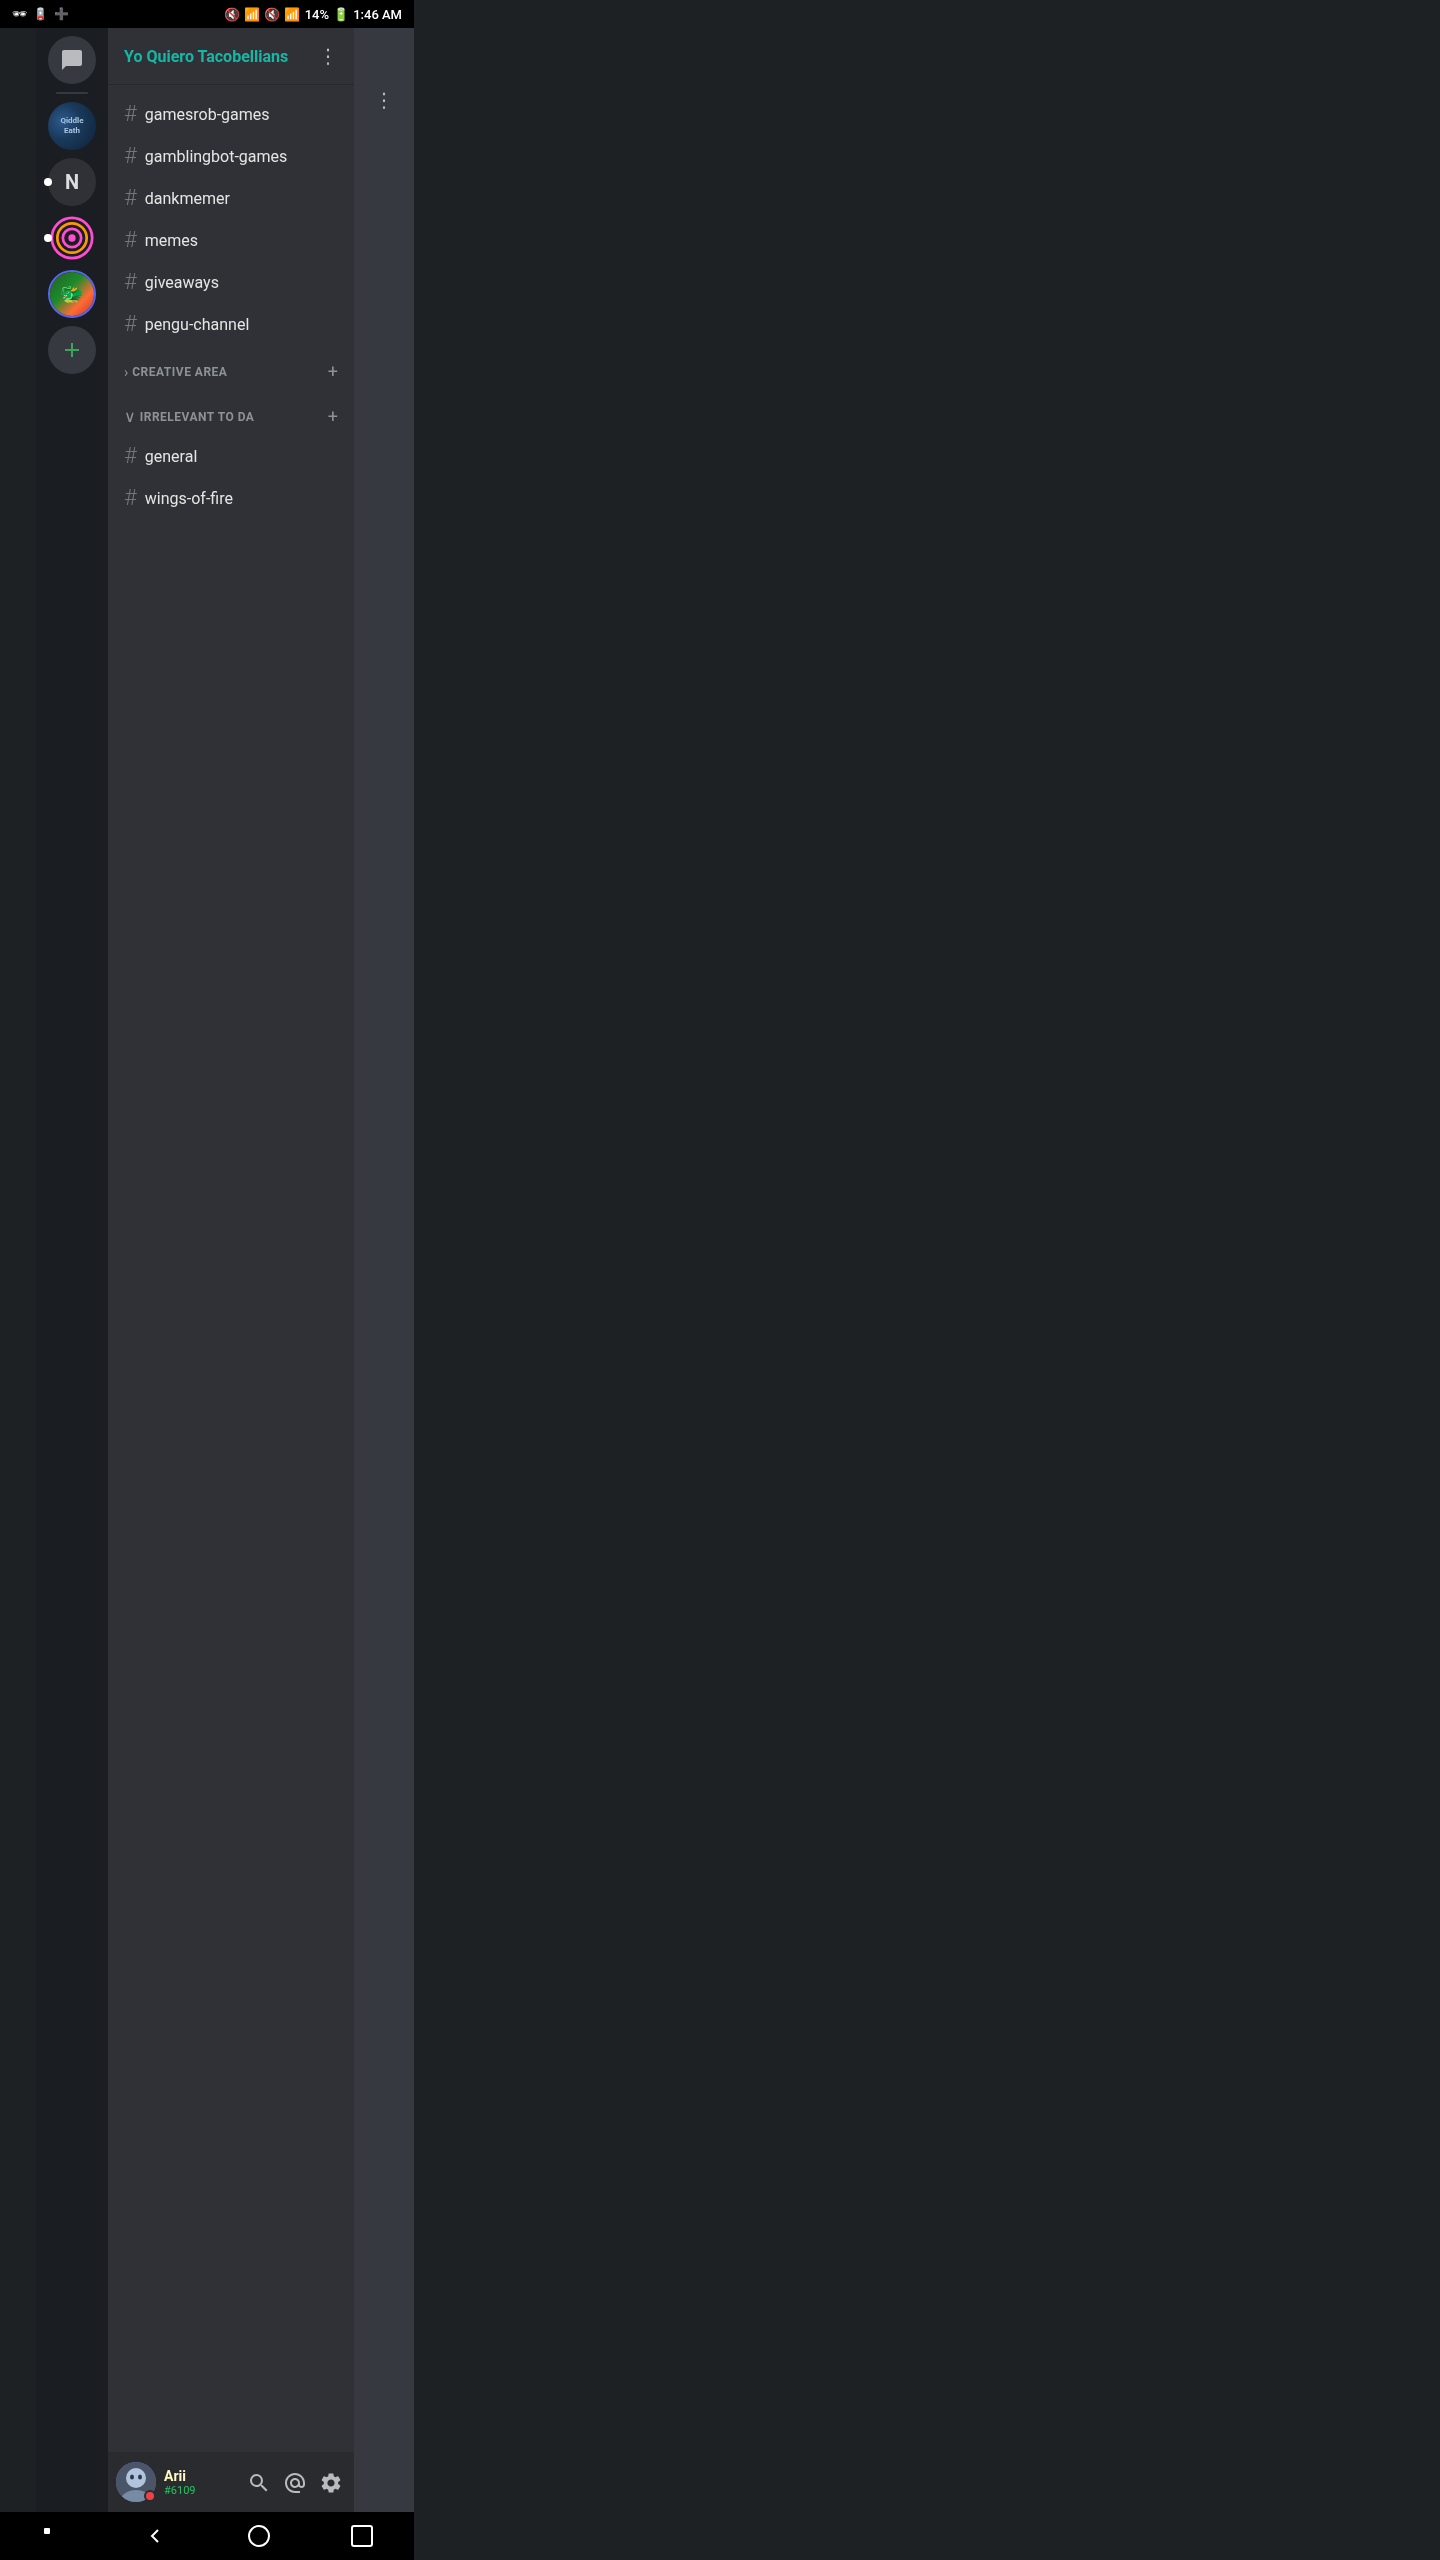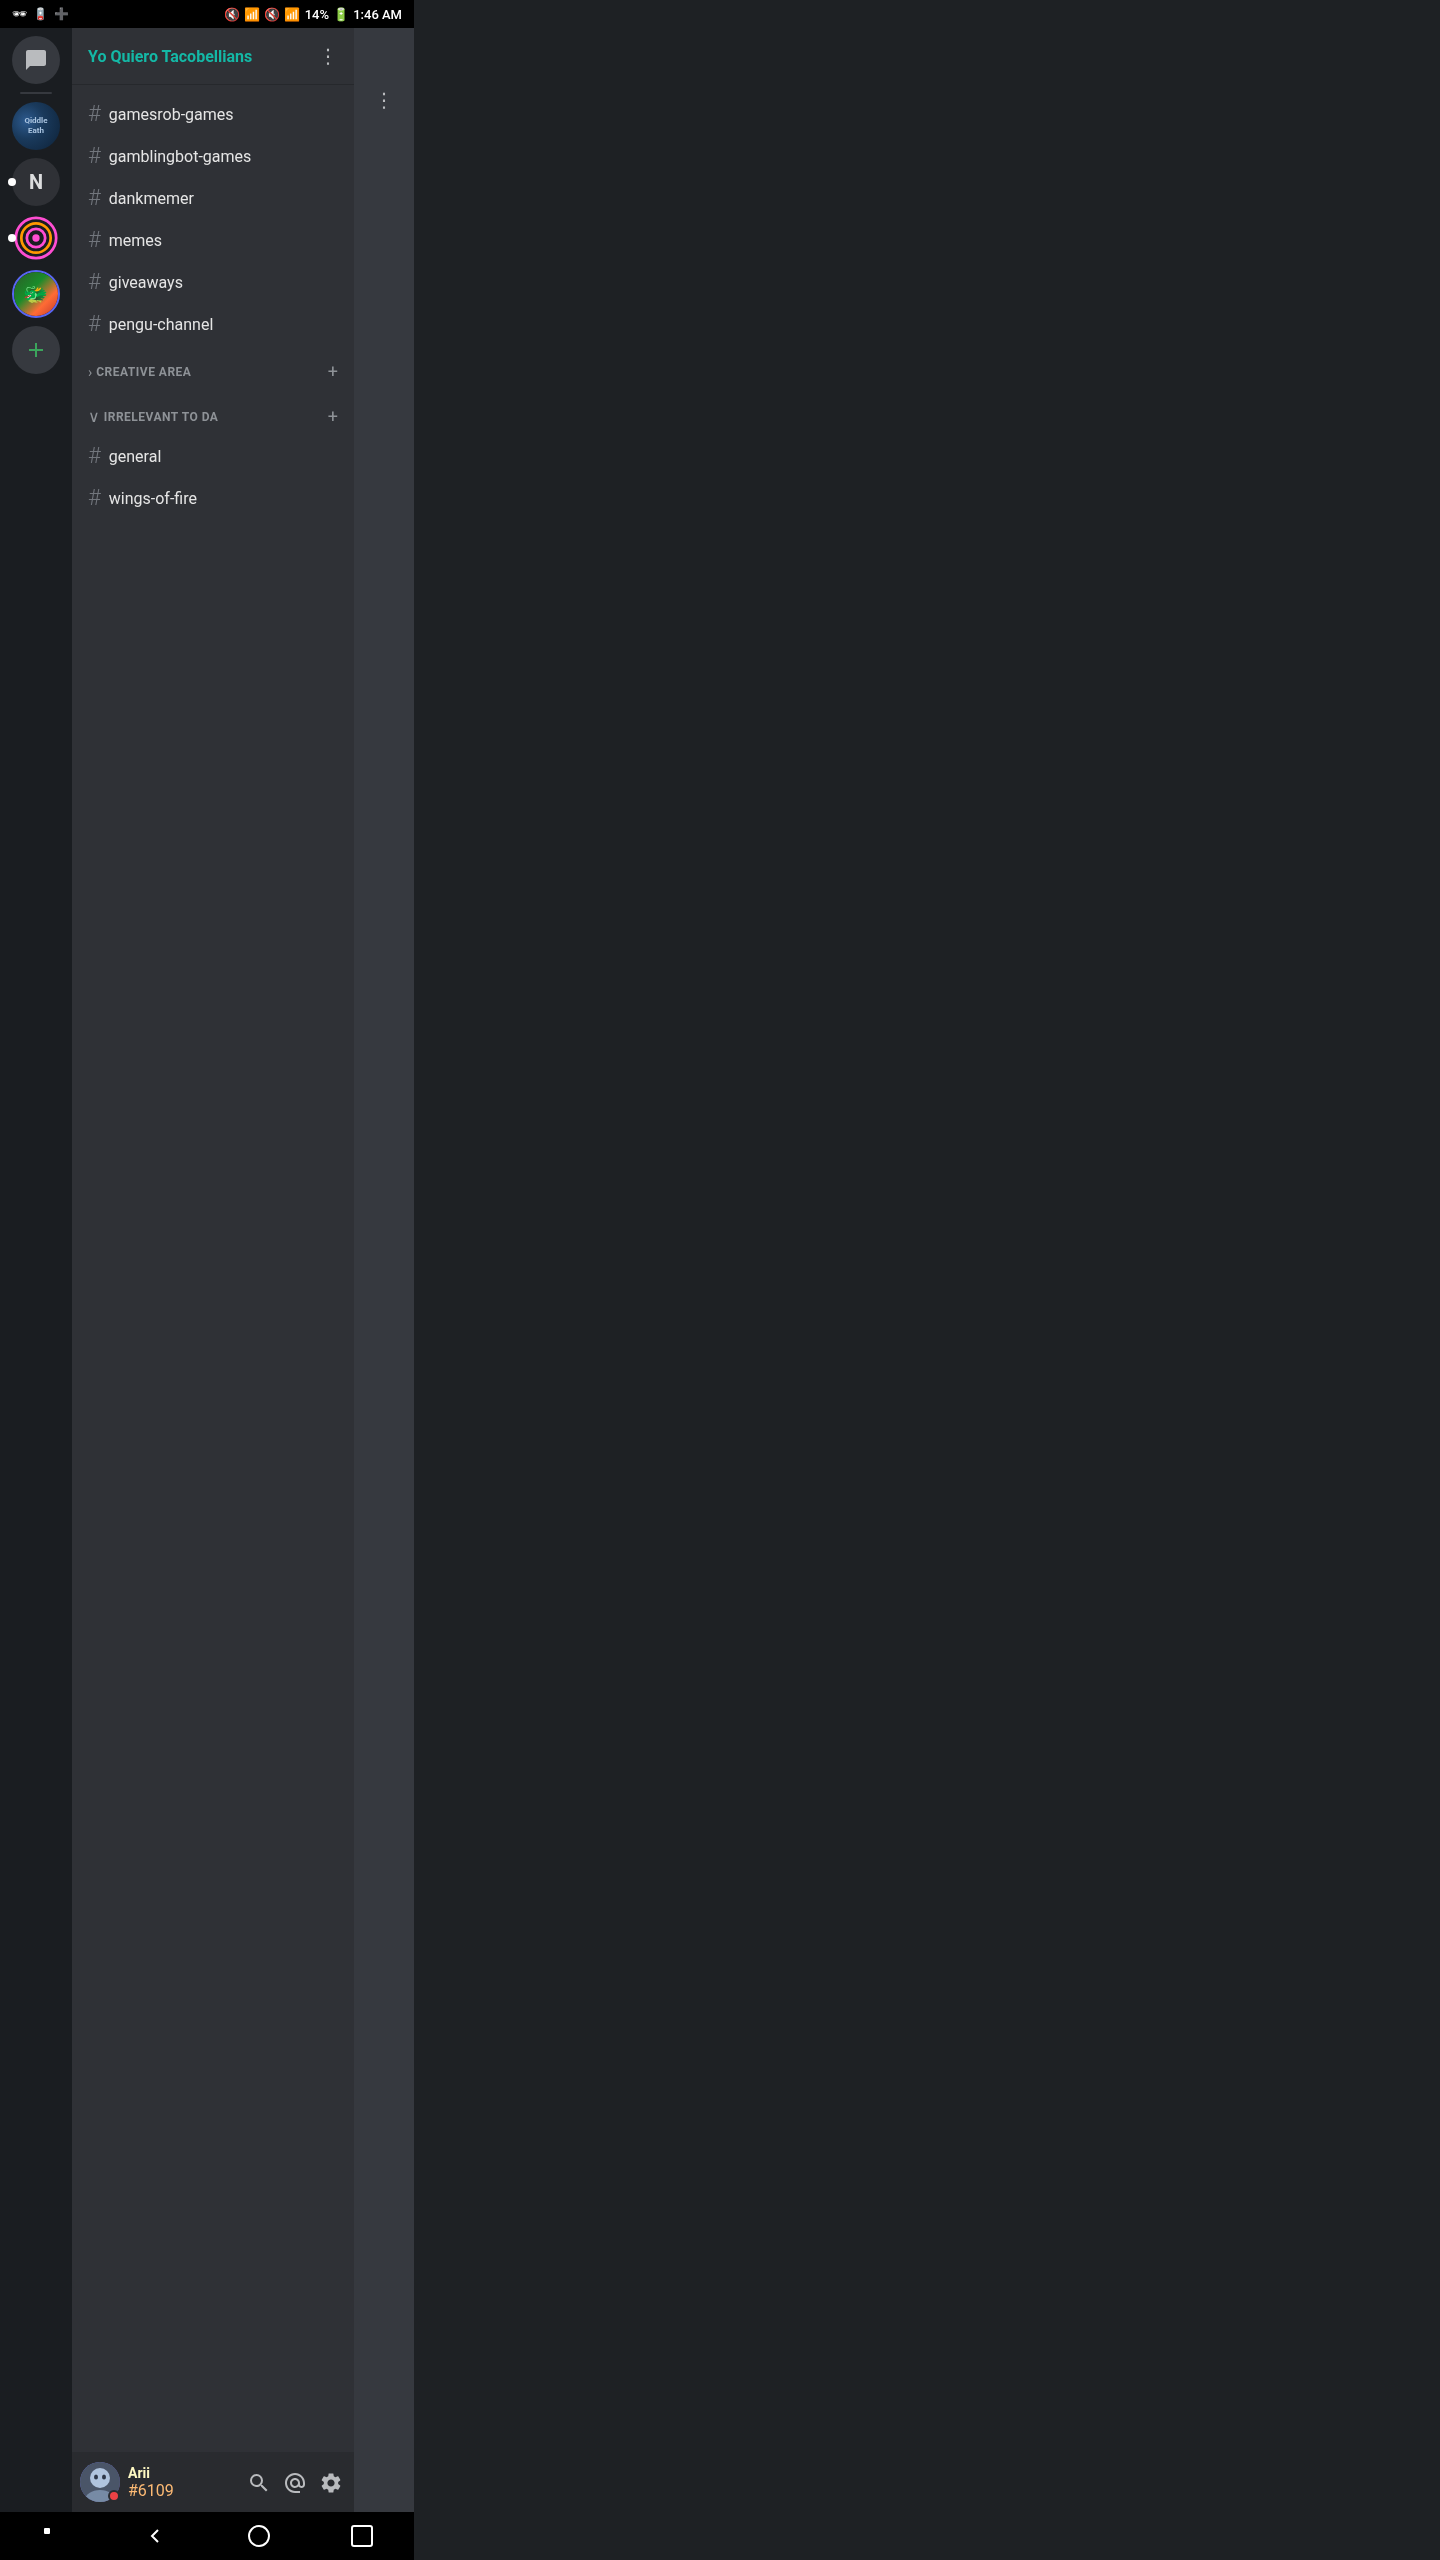--- a/index.html
+++ b/index.html
@@ -56,20 +56,21 @@
     .server-sidebar {
       width: 72px;
       background: #1a1d21;
       display: flex;
       flex-direction: column;
       align-items: center;
       padding: 8px 0;
       gap: 8px;
       overflow-y: auto;
       flex-shrink: 0;
+      margin-left: 36px;
     }
 
     .server-avatar {
       width: 48px;
       height: 48px;
       border-radius: 50%;
       display: flex;
       align-items: center;
       justify-content: center;
       cursor: pointer;
@@ -293,22 +294,22 @@
       flex: 1;
     }
 
     .user-name {
       font-size: 14px;
       font-weight: 700;
       color: #fef9c3;
     }
 
     .user-tag {
-      font-size: 16px;
-      color: #fdba74;
+      font-size: 11px;
+      color: #22c55e;
     }
 
     .user-actions {
       display: flex;
       gap: 4px;
     }
 
     .user-action-btn {
       width: 32px;
       height: 32px;

